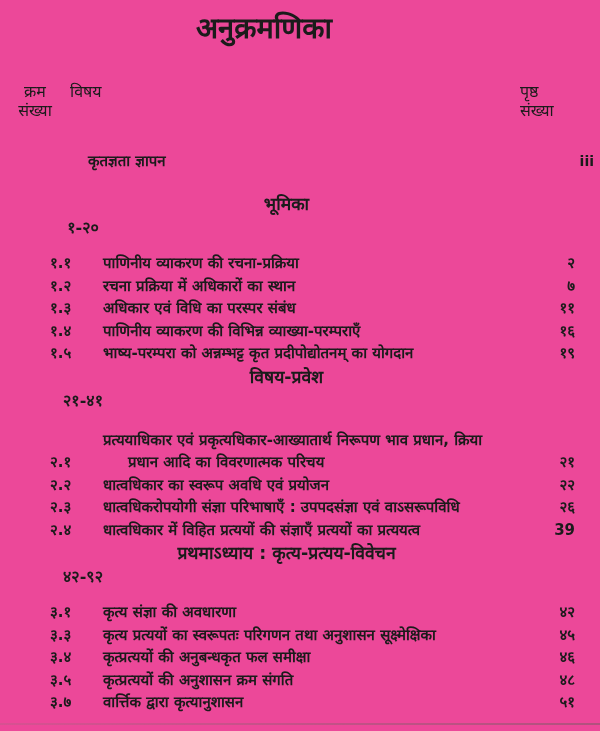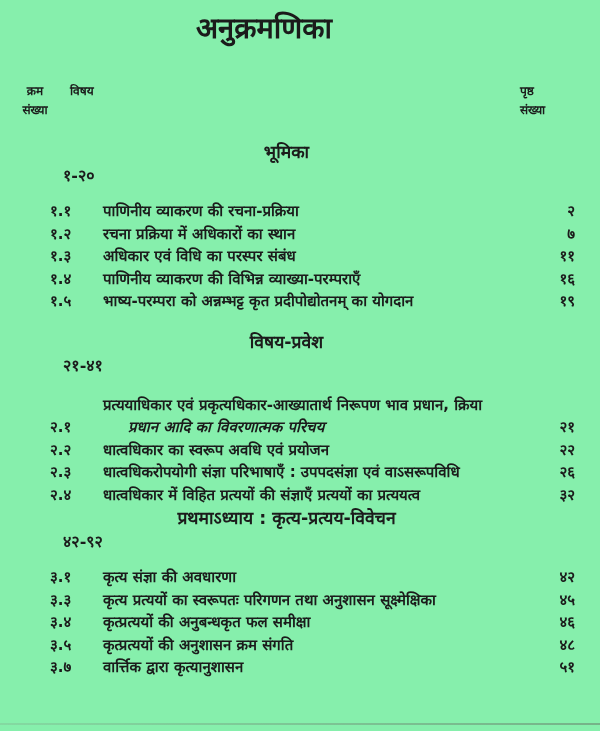--- a/index.html
+++ b/index.html
@@ -1,57 +1,57 @@
 <!DOCTYPE html>
 <html><head>
 <meta charset="utf-8">
 <style>
   html,body { margin:0; padding:0; }
   .page {
     position: relative;
     width: 600px;
     height: 731px;
-    background: #86efac;
+    background: #ec4899;
     color: #1b1b1b;
     font-family: "DejaVu Sans", sans-serif;
     overflow: hidden;
   }
   
   .title-wrap { width: 528px; text-align: center; padding-top: 8px; }
   .title { font-size: 29px; font-weight: 700; line-height: 40px; }
 
   
-  .col-headers { display: flex; margin-top: 34px; font-weight: 700; font-size: 12px; line-height: 19px; }
+  .col-headers { display: flex; margin-top: 34px; font-weight: 400; font-size: 16px; line-height: 19px; }
   .h-serial { width: 70px; text-align: center; }
   .h-subject { flex: 1; text-align: left; padding-right: 90px; }
   .h-page { width: 80px; box-sizing: border-box; padding-right: 18px; }
   .two-line span { display: block; }
 
   
   .front-row { display: flex; margin-top: 30px; font-size: 15px; font-weight: 600; line-height: 22px; }
   .front-label { flex: 1; padding-left: 88px; }
   .front-page { width: 80px; box-sizing: border-box; text-align: right; padding-right: 6px; font-size: 14px; }
 
   
   .section-head { display: flex; padding-left: 63px; font-weight: 700; font-size: 17.5px; line-height: 24px; flex-direction: column; }
   .sec-title { flex: 1; text-align: center; padding-right: 90px; }
-  .sec-range { width: 80px; box-sizing: border-box; text-align: left; padding-right: 40px; font-size: 16px; white-space: nowrap; }
+  .sec-range { width: 80px; box-sizing: border-box; text-align: center; padding-right: 40px; font-size: 16px; white-space: nowrap; }
 
   .mt-sec1 { margin-top: 20px; }
-  .mt-sec2 { margin-top: 17px; }
+  .mt-sec2 { }
   .mt-sec3 { }
   .rows-1 { margin-top: 12px; }
   .rows-2 { margin-top: 16px; }
   .rows-3 { margin-top: 12px; }
 
   
   .row { display: flex; align-items: flex-end; font-size: 15px; font-weight: 600; line-height: 22.5px; }
   .num { width: 63px; box-sizing: border-box; padding-left: 10px; margin-left: 40px; }
   .subj { flex: 1; }
-  .subj .l2 { display: block; padding-left: 25px; font-style: italic; }
+  .subj .l2 { display: block; padding-left: 25px; }
   .pg { width: 80px; box-sizing: border-box; text-align: right; padding-right: 25px; }
 
   
   .scan-line {
     position: absolute; left: 0; right: 0; bottom: 6px; height: 2px;
     background: linear-gradient(to right, rgba(120,120,112,0.18), rgba(95,95,88,0.42));
   }
 </style>
 </head>
 <body>
@@ -69,20 +69,24 @@
     </div>
     <div class="h-subject">
       <span>विषय</span>
     </div>
     <div class="h-page two-line">
       <span>पृष्ठ</span>
       <span>संख्या</span>
     </div>
   </div>
 
+  <div class="front-row">
+    <div class="front-label">कृतज्ञता ज्ञापन</div>
+    <div class="front-page">iii</div>
+  </div>
 
   <div class="section-head mt-sec1">
     <div class="sec-title">भूमिका</div>
     <div class="sec-range">१-२०</div>
   </div>
   <div class="rows-1">
     <div class="row">
       <div class="num">१.१</div>
       <div class="subj">पाणिनीय व्याकरण की रचना-प्रक्रिया</div>
       <div class="pg">२</div>
@@ -128,21 +132,21 @@
       <div class="pg">२२</div>
     </div>
     <div class="row">
       <div class="num">२.३</div>
       <div class="subj">धात्वधिकरोपयोगी संज्ञा परिभाषाएँ : उपपदसंज्ञा एवं वाऽसरूपविधि</div>
       <div class="pg">२६</div>
     </div>
     <div class="row">
       <div class="num">२.४</div>
       <div class="subj">धात्वधिकार में विहित प्रत्ययों की संज्ञाएँ प्रत्ययों का प्रत्ययत्व</div>
-      <div class="pg">३२</div>
+      <div class="pg">39</div>
     </div>
   </div>
 
   <div class="section-head mt-sec3">
     <div class="sec-title">प्रथमाऽध्याय : कृत्य-प्रत्यय-विवेचन</div>
     <div class="sec-range">४२-९२</div>
   </div>
   <div class="rows-3">
     <div class="row">
       <div class="num">३.१</div>

